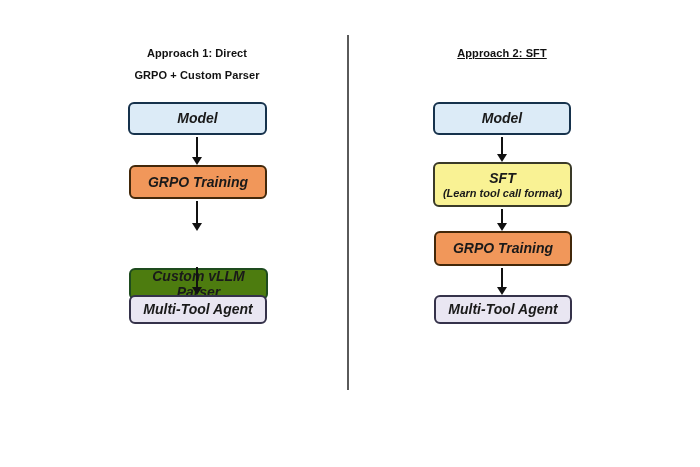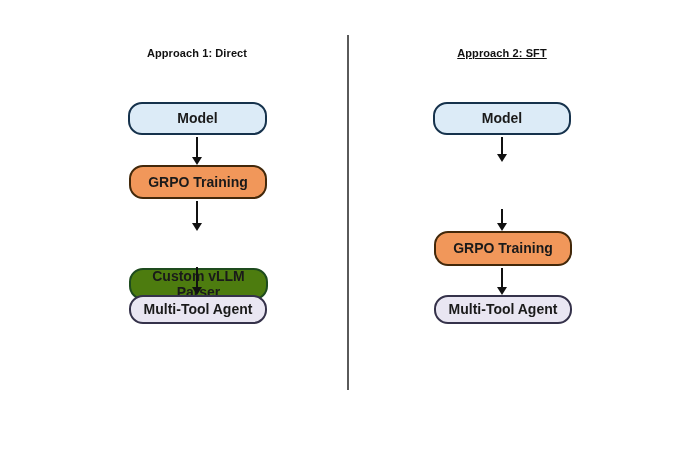--- a/index.html
+++ b/index.html
@@ -18,30 +18,31 @@
     font-size: 11px;
     font-weight: 700;
     color: #111111;
     line-height: 22px;
     letter-spacing: 0.1px;
   }
   .node {
     position: absolute;
     box-sizing: border-box;
     border: 2px solid #222;
-    border-radius: 14px;
+    border-radius: 6px;
     display: flex;
     flex-direction: column;
     align-items: center;
     justify-content: center;
     font-size: 14px;
     font-weight: 700;
     color: #1a1a1a;
     text-align: center;
     line-height: 1.15;
+    font-style: italic;
   }
   .node .sublabel {
     font-size: 11px;
     font-weight: 700;
     margin-top: 1px;
   }
   .arrow {
     position: absolute;
     width: 2px;
     background: #111111;
@@ -62,20 +63,21 @@
     width: 2px;
   }
 </style>
 </head>
 <body>
 
 <div class="canvas">
 
   <div class="col-title" style="left:57px; top:42px;">
     <div>Approach 1: Direct</div>
+    <div>GRPO + Custom Parser</div>
   </div>
 
   <div class="col-title" style="left:362px; top:42px;text-decoration:underline;">
     <div>Approach 2: SFT</div>
   </div>
 
   <div class="divider" style="left: 347px; top: 35px; height: 355px; background-color: rgb(90, 90, 90);"></div>
 
   <div class="node" style="left: 128px; top: 102px; width: 139px; height: 33px; background-color: rgb(220, 235, 247); border-color: rgb(22, 50, 76);">
     <span>Model</span>
@@ -98,20 +100,24 @@
   <div class="node" style="left: 129px; top: 295px; width: 138px; height: 29px; background-color: rgb(233, 230, 242); border-color: rgb(53, 50, 74);">
     <span>Multi-Tool Agent</span>
   </div>
 
   <div class="node" style="left: 433px; top: 102px; width: 138px; height: 33px; background-color: rgb(220, 235, 247); border-color: rgb(22, 50, 76);">
     <span>Model</span>
   </div>
 
   <div class="arrow" style="left:501px; top:137px; height:17px;"></div>
 
+  <div class="node" style="left: 433px; top: 162px; width: 139px; height: 45px; background-color: rgb(249, 242, 148); border-color: rgb(58, 58, 40);">
+    <span>SFT</span>
+    <span class="sublabel">(Learn tool call format)</span>
+  </div>
 
   <div class="arrow" style="left:501px; top:209px; height:14px;"></div>
 
   <div class="node" style="left: 434px; top: 231px; width: 138px; height: 35px; background-color: rgb(241, 151, 90); border-color: rgb(66, 40, 10);">
     <span>GRPO Training</span>
   </div>
 
   <div class="arrow" style="left:501px; top:268px; height:19px;"></div>
 
   <div class="node" style="left: 434px; top: 295px; width: 138px; height: 29px; background-color: rgb(233, 230, 242); border-color: rgb(53, 50, 74);">

